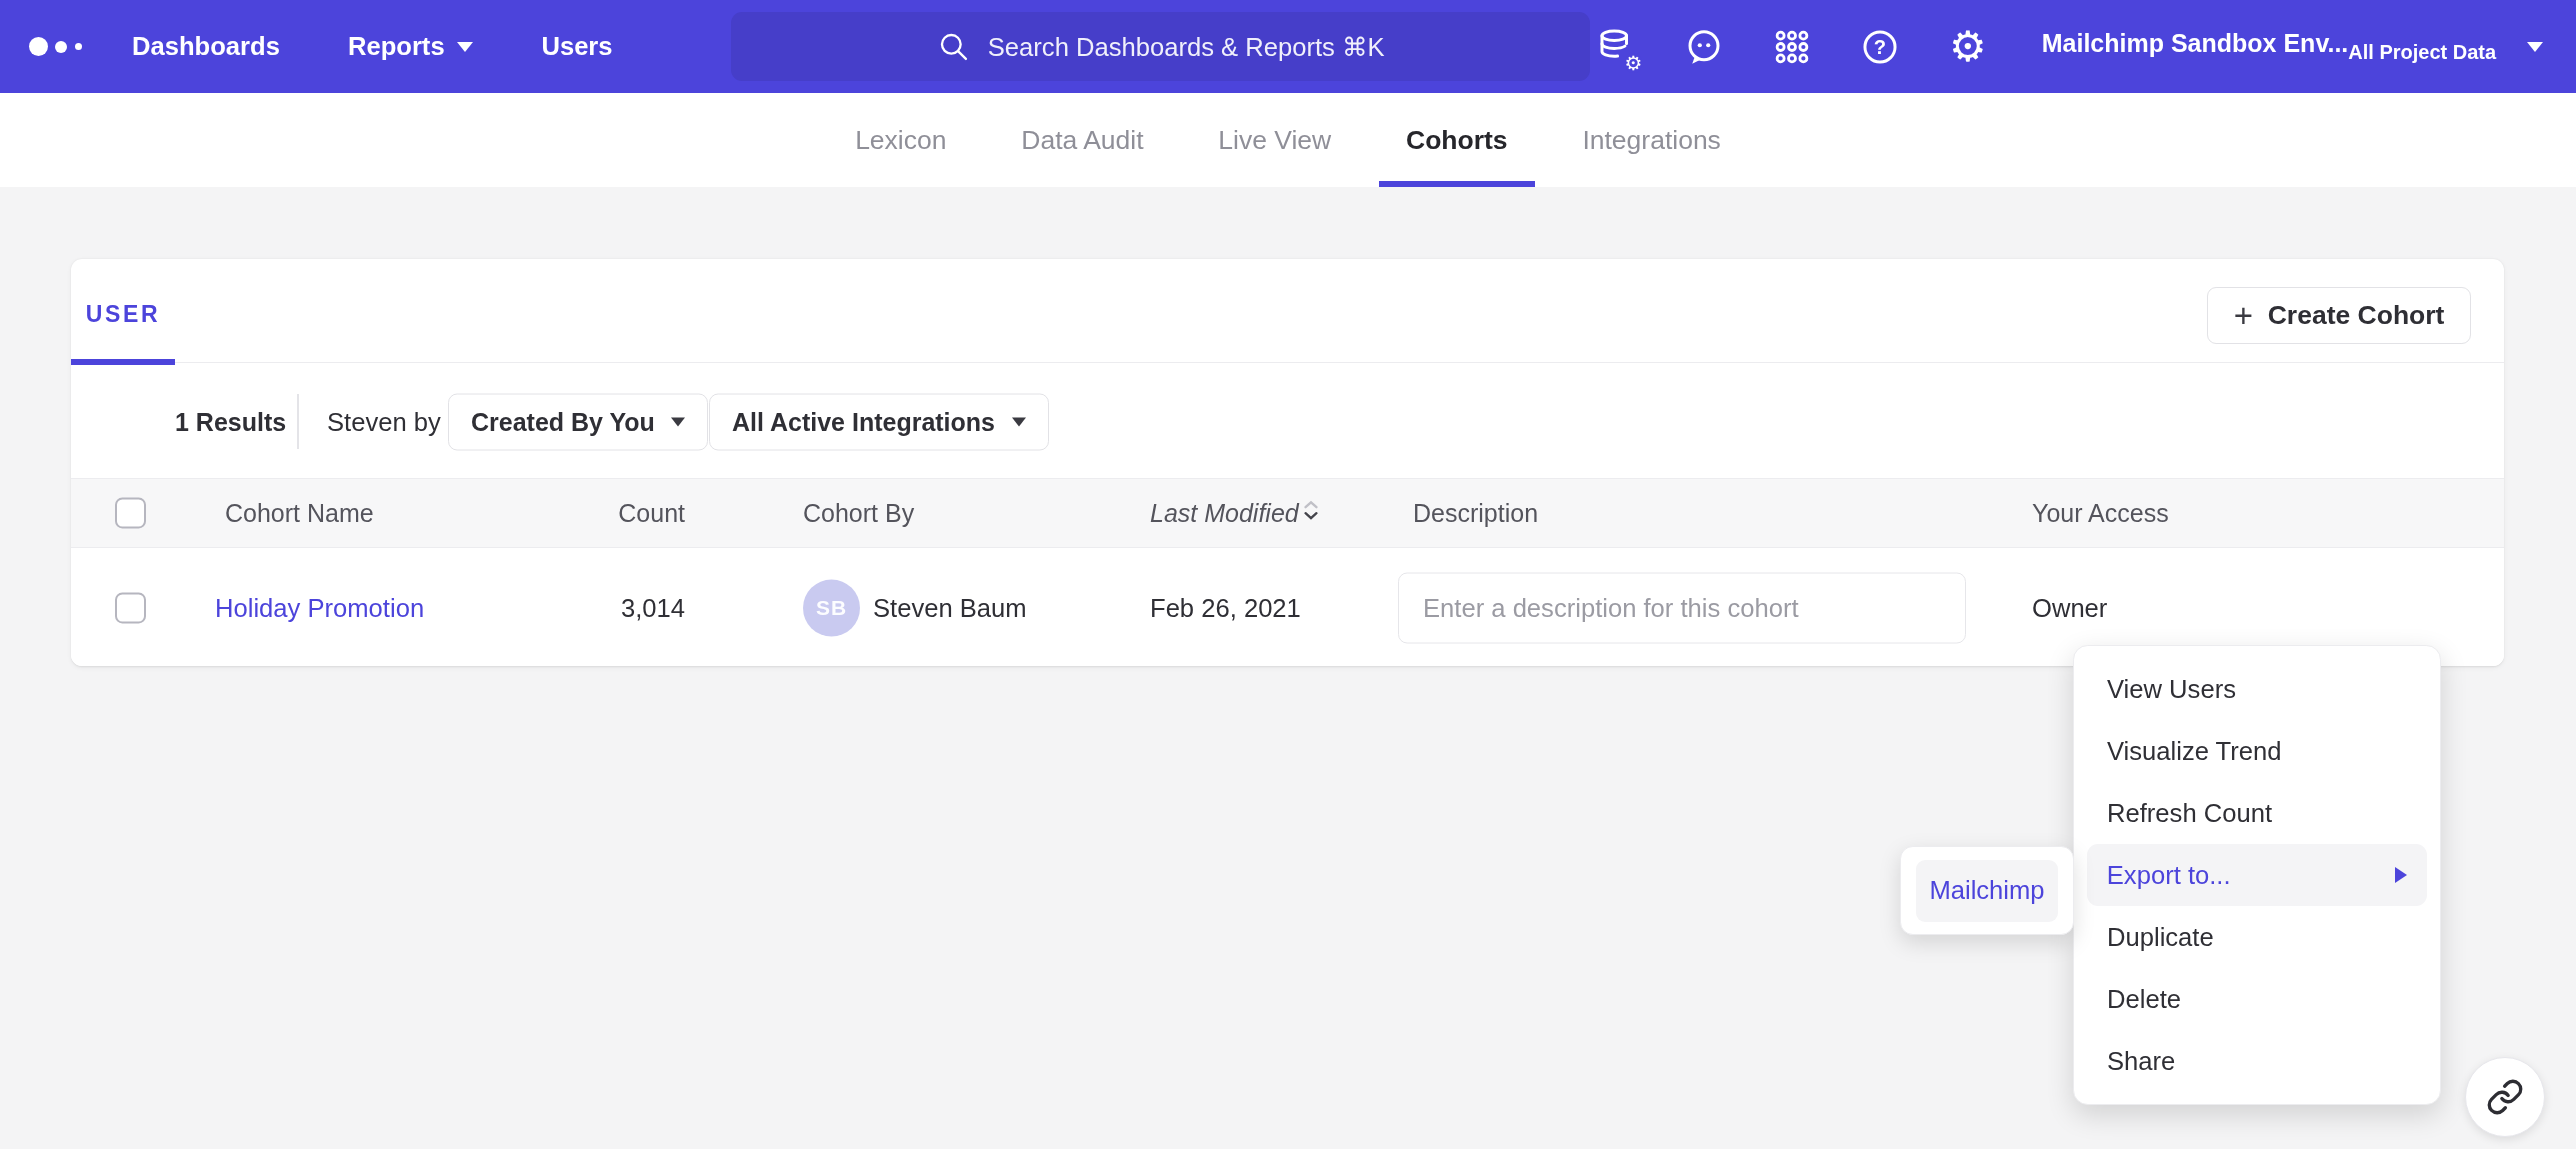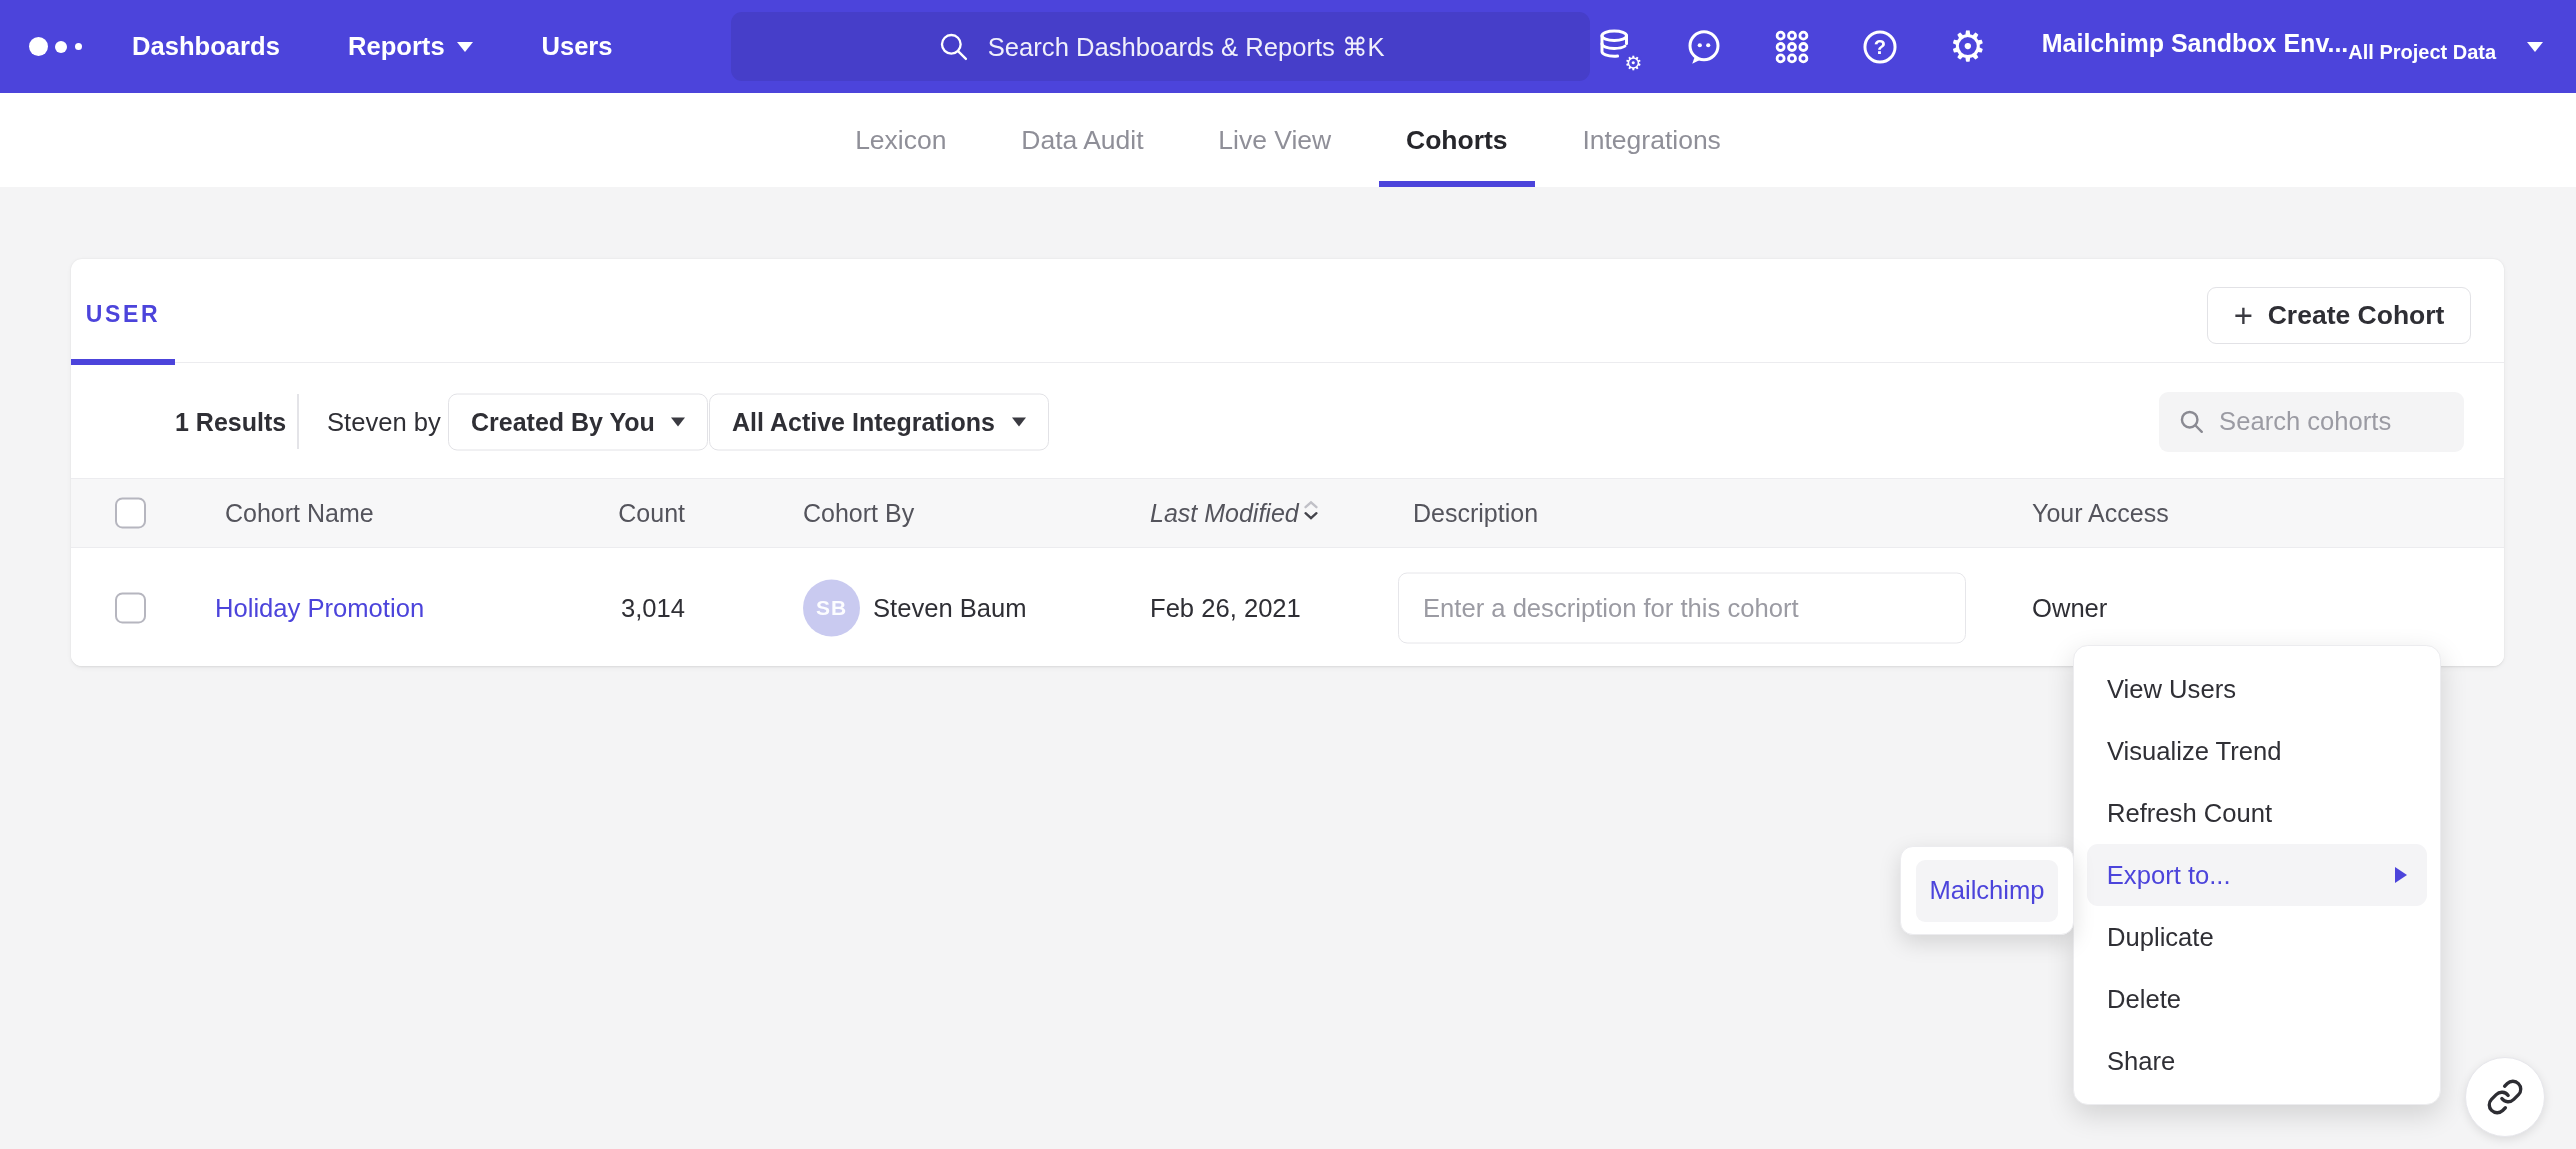--- a/index.html
+++ b/index.html
@@ -258,27 +258,20 @@
     <span class="vdivider"></span>
     <span class="filterby">Steven by</span>
     <button class="filter-btn btn-created">
       <span>Created By You</span>
       <i class="caret-dark"></i>
     </button>
     <button class="filter-btn btn-integrations">
       <span>All Active Integrations</span>
       <i class="caret-dark"></i>
     </button>
-    <div class="cohort-search">
-      <svg viewBox="0 0 24 24" fill="none" stroke="#8a8a92" stroke-width="2" stroke-linecap="round">
-          <circle cx="10.5" cy="10.5" r="6.4"></circle>
-          <path d="M15.3 15.3 L20.5 20.5"></path>
-        </svg>
-      <input type="text" placeholder="Search cohorts" style="">
-    </div>
   </div>
 
   <div class="thead">
     <span class="checkbox"></span>
     <span class="th" style="left:154px">Cohort Name</span>
     <span class="th th-count">Count</span>
     <span class="th" style="left:732px">Cohort By</span>
     <span class="th th-last" style="left:1079px">
       <span>Last Modified</span>
       <svg viewBox="0 0 20 22" fill="none" stroke-linecap="round" stroke-width="2.2" width="22" height="24">

